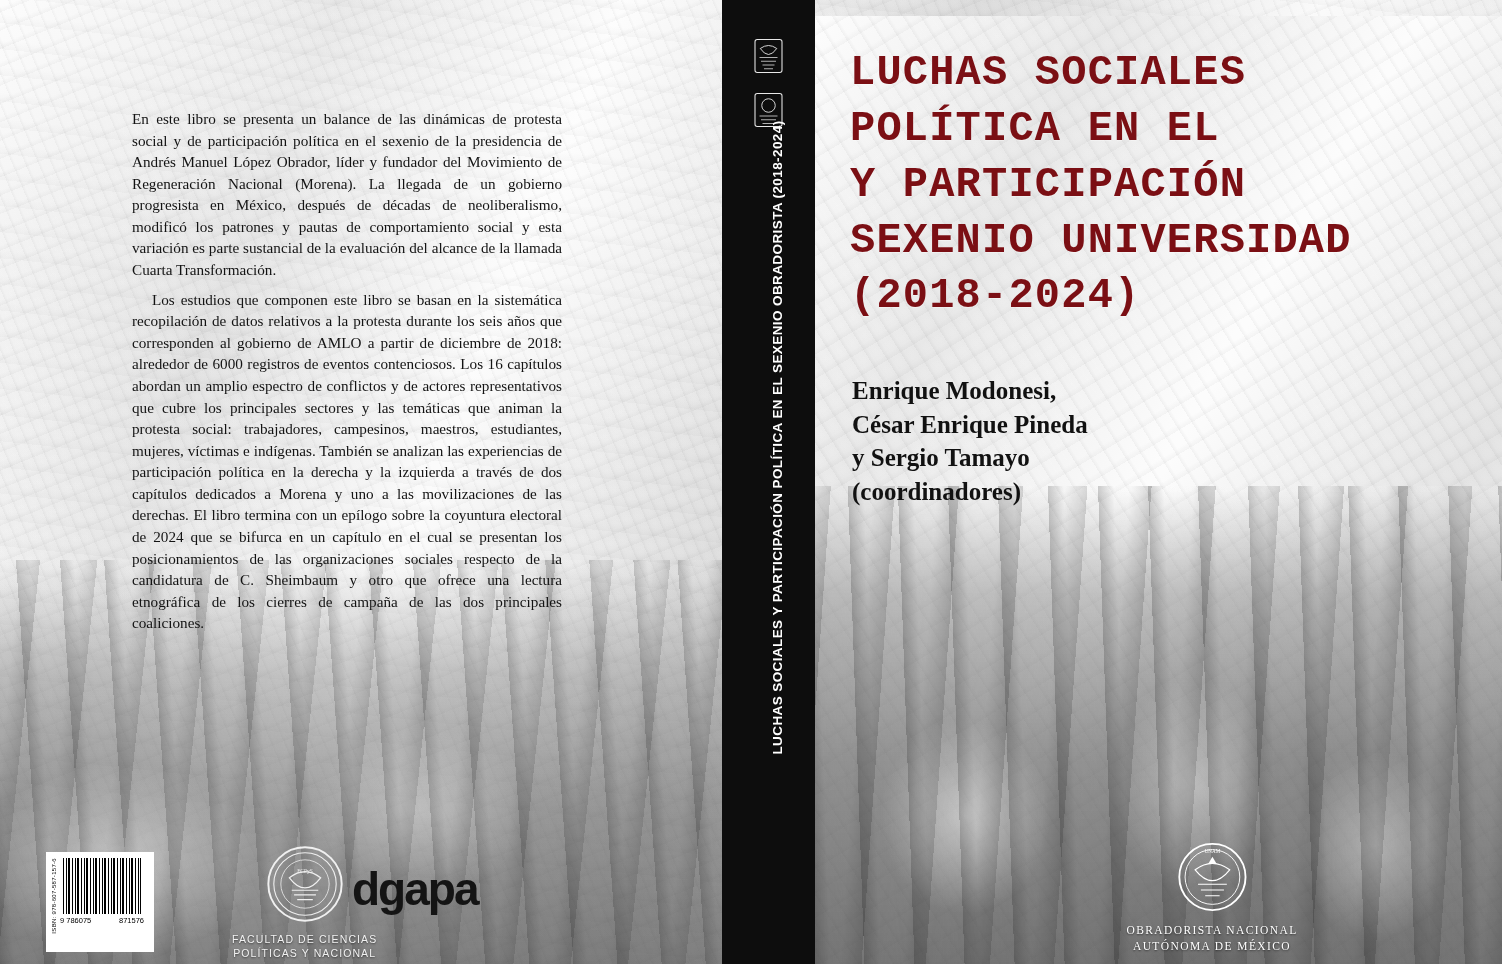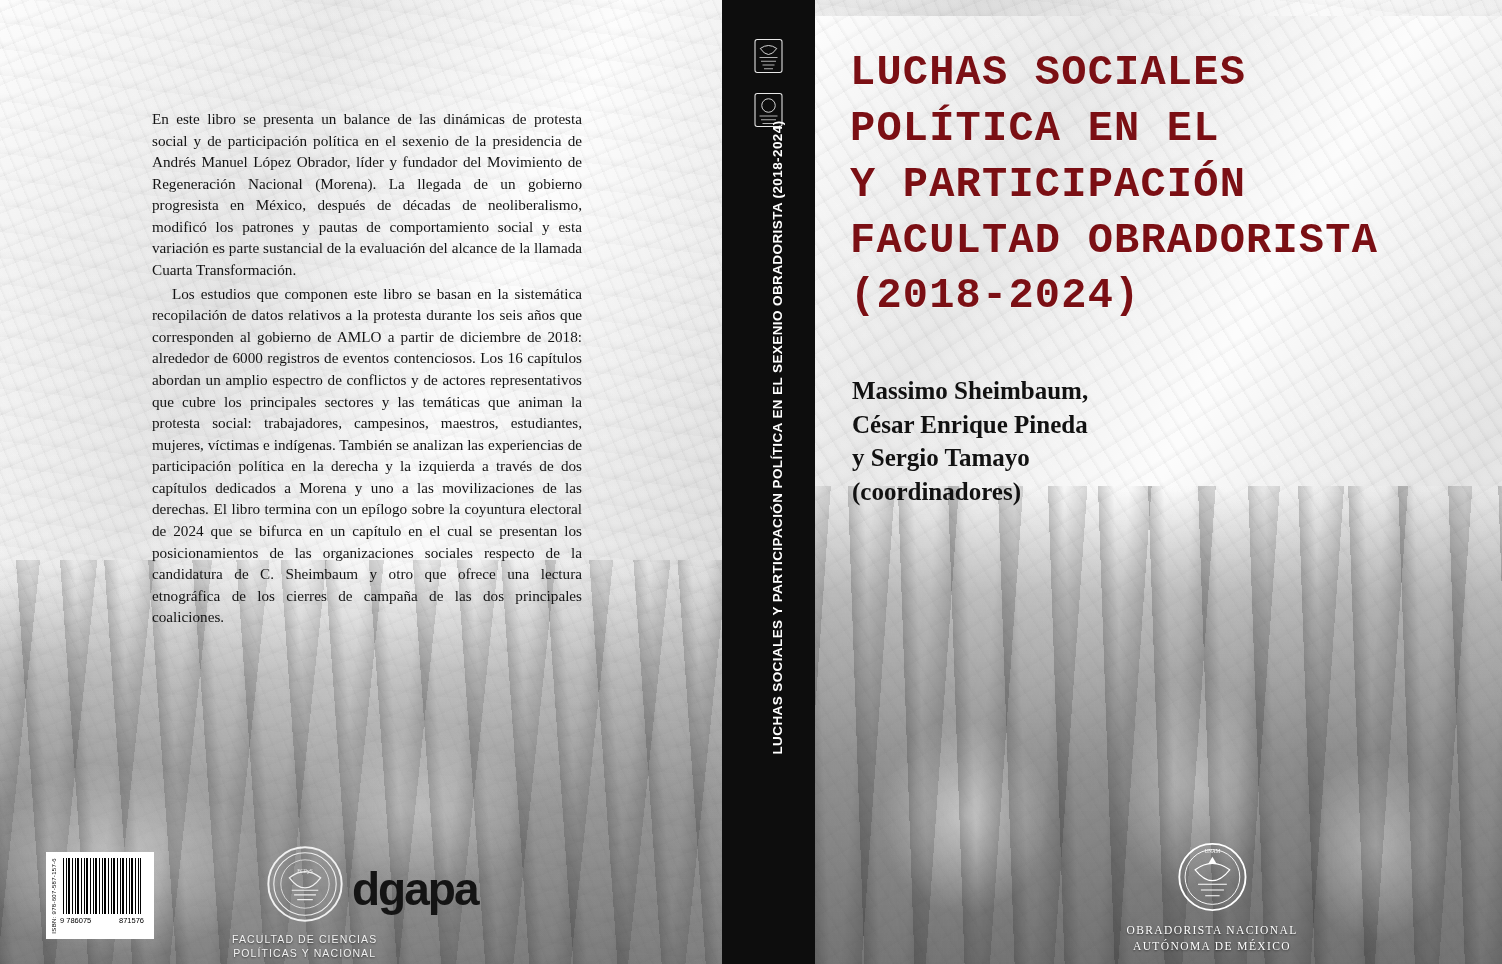--- a/index.html
+++ b/index.html
@@ -61,25 +61,25 @@
 
   
   .spine{position:absolute;left:722px;top:0;width:93px;height:964px;background:#0d0d0d;}
   .spine-title{position:absolute;left:-330px;top:430px;width:770px;
     transform:rotate(-90deg);transform-origin:center center;
     color:#fff;font-family:"Liberation Sans",sans-serif;font-weight:700;
     font-size:13.5px;letter-spacing:.4px;text-align:center;white-space:nowrap;}
   .spine-seal{position:absolute;left:31px;width:31px;height:36px;}
 
   
-  .back-text{position:absolute;left:152px;top:108px;width:430px;
+  .back-text{position:absolute;left:132px;top:108px;width:430px;
     font-family:"Liberation Serif",serif;font-size:15.2px;line-height:1.42;
     color:#131313;text-align:justify;}
   .back-text p{margin:0;}
-  .back-text p + p{text-indent:20px;margin-top:2px;}
+  .back-text p + p{text-indent:20px;margin-top:8px;}
 
   
   .title-block{position:absolute;left:35px;top:30px;width:630px;}
   .title-line{font-family:"Liberation Mono","DejaVu Sans Mono",monospace;
     font-weight:700;color:#7b0f14;font-size:42px;line-height:1.33;letter-spacing:1.2px;
     text-shadow:0 1px 0 rgba(255,255,255,.35);}
   .authors{position:absolute;left:37px;top:358px;width:560px;
     font-family:"Liberation Serif",serif;font-weight:700;font-size:25px;line-height:1.34;color:#111;}
 
   
@@ -87,21 +87,21 @@
   .unam-caption{margin-top:6px;font-family:"Liberation Serif",serif;font-size:11.5px;
     letter-spacing:1.4px;color:#fff;line-height:1.35;text-shadow:0 1px 2px rgba(0,0,0,.6);}
   .fcps{position:absolute;left:232px;top:845px;text-align:center;}
   .fcps-caption{margin-top:5px;font-family:"Liberation Sans",sans-serif;font-size:10.5px;
     letter-spacing:1.1px;color:#f2f2f2;line-height:1.35;text-shadow:0 1px 2px rgba(0,0,0,.55);}
   .dgapa{position:absolute;left:352px;top:862px;
     font-family:"Liberation Sans",sans-serif;font-weight:700;font-size:46px;color:#141414;
     letter-spacing:-2px;}
 
   
-  .barcode{position:absolute;left:46px;top:852px;width:100px;height:82px;background:#fff;padding:3px 4px 2px 4px;}
+  .barcode{position:absolute;left:46px;top:852px;width:100px;height:82px;background:#fff;padding:16px 4px 2px 4px;}
   .barcode .isbn-v{position:absolute;left:5px;top:6px;writing-mode:vertical-rl;transform:rotate(180deg);
     font-family:"Liberation Sans",sans-serif;font-size:6px;letter-spacing:.3px;color:#000;}
   .bars{position:absolute;left:17px;top:6px;width:78px;height:56px;
     background:repeating-linear-gradient(90deg,#000 0px,#000 1px,#fff 1px,#fff 3px,#000 3px,#000 4px,#fff 4px,#fff 5px,#000 5px,#000 7px,#fff 7px,#fff 9px);}
   .bc-num{position:absolute;left:14px;top:64px;width:84px;display:flex;justify-content:space-between;
     font-family:"Liberation Sans",sans-serif;font-size:7.5px;color:#000;}
 </style>
 </head>
 <body>
 
@@ -156,26 +156,26 @@
   </div>
 
   <div class="front">
     <div class="paperf"></div>
     <div class="photo-front"></div>
 
     <div class="title-block">
       <div class="title-line">LUCHAS SOCIALES</div>
       <div class="title-line">POLÍTICA EN EL</div>
       <div class="title-line">Y PARTICIPACIÓN</div>
-      <div class="title-line">FACULTAD OBRADORISTA</div>
+      <div class="title-line">SEXENIO UNIVERSIDAD</div>
       <div class="title-line">(2018-2024)</div>
     </div>
 
     <div class="authors">
-      <div>Massimo Sheimbaum,</div>
+      <div>Enrique Modonesi,</div>
       <div>César Enrique Pineda</div>
       <div>y Sergio Tamayo</div>
       <div>(coordinadores)</div>
     </div>
 
     <div class="unam-front">
       <svg width="72" height="72" viewBox="0 0 100 100">
         <circle cx="50" cy="50" r="46" fill="none" stroke="#ffffff" stroke-width="2.6"></circle>
         <circle cx="50" cy="50" r="38" fill="none" stroke="#ffffff" stroke-width="1.3"></circle>
         <path d="M26 40 q24 -18 48 0 q-24 30 -48 0 z" fill="none" stroke="#ffffff" stroke-width="1.6"></path>

